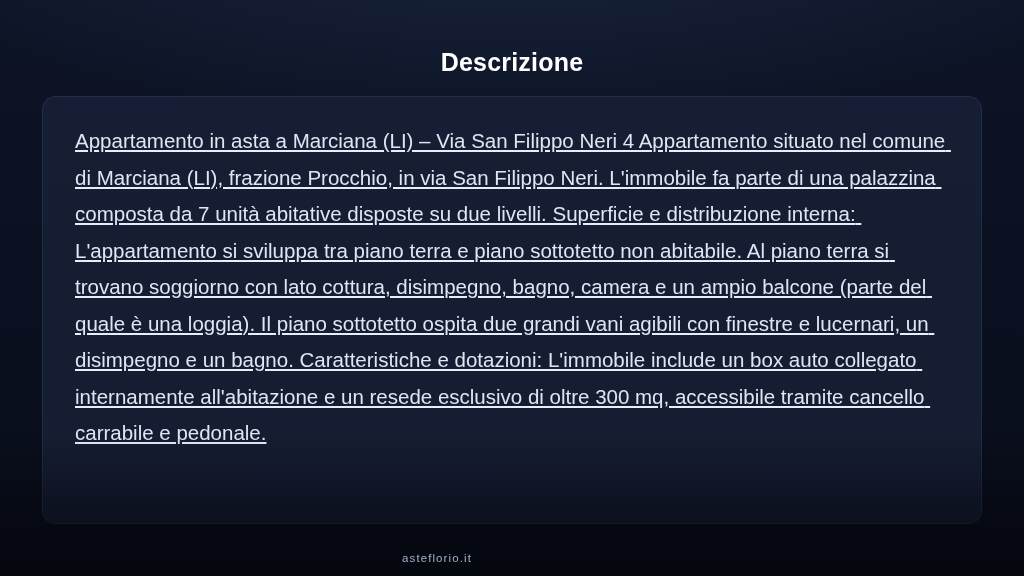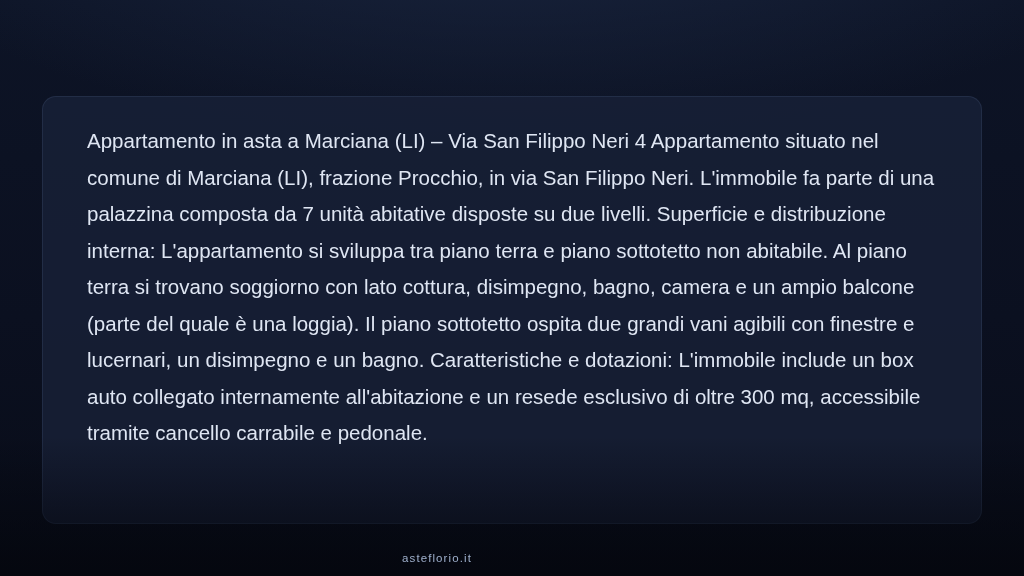--- a/index.html
+++ b/index.html
@@ -45,24 +45,25 @@
     letter-spacing: 0.2px;
     color: #ffffff;
   }
   .card {
     position: absolute;
     top: 96px;
     left: 42px;
     width: 940px;
     height: 428px;
     box-sizing: border-box;
-    padding: 26px 30px 20px 44px;
+    padding: 26px 30px 20px 32px;
     border-radius: 14px;
     background: rgba(24, 33, 56, 0.78);
     border: 1px solid rgba(104, 128, 176, 0.16);
+    text-decoration: underline;
   }
   .body-text {
     margin: 0;
     font-size: 20.5px;
     line-height: 36.5px;
     color: #dfe6f3;
     text-align: left;
     white-space: pre-wrap;
   }
   .footer {
@@ -75,20 +76,21 @@
     letter-spacing: 1.1px;
     color: #9fb0cc;
     z-index: 2;
   }
 </style>
 </head>
 <body>
 
 <div class="slide">
 
+  <div class="title">Descrizione</div>
 
   <div class="card">
     <p class="body-text">Appartamento in asta a Marciana (LI) – Via San Filippo Neri 4 Appartamento situato nel comune di Marciana (LI), frazione Procchio, in via San Filippo Neri. L'immobile fa parte di una palazzina composta da 7 unità abitative disposte su due livelli. Superficie e distribuzione interna: L'appartamento si sviluppa tra piano terra e piano sottotetto non abitabile. Al piano terra si trovano soggiorno con lato cottura, disimpegno, bagno, camera e un ampio balcone (parte del quale è una loggia). Il piano sottotetto ospita due grandi vani agibili con finestre e lucernari, un disimpegno e un bagno. Caratteristiche e dotazioni: L'immobile include un box auto collegato internamente all'abitazione e un resede esclusivo di oltre 300 mq, accessibile tramite cancello carrabile e pedonale.</p>
   </div>
 
   <div class="footer">asteflorio.it</div>
 
 </div>
 
 </body></html>

